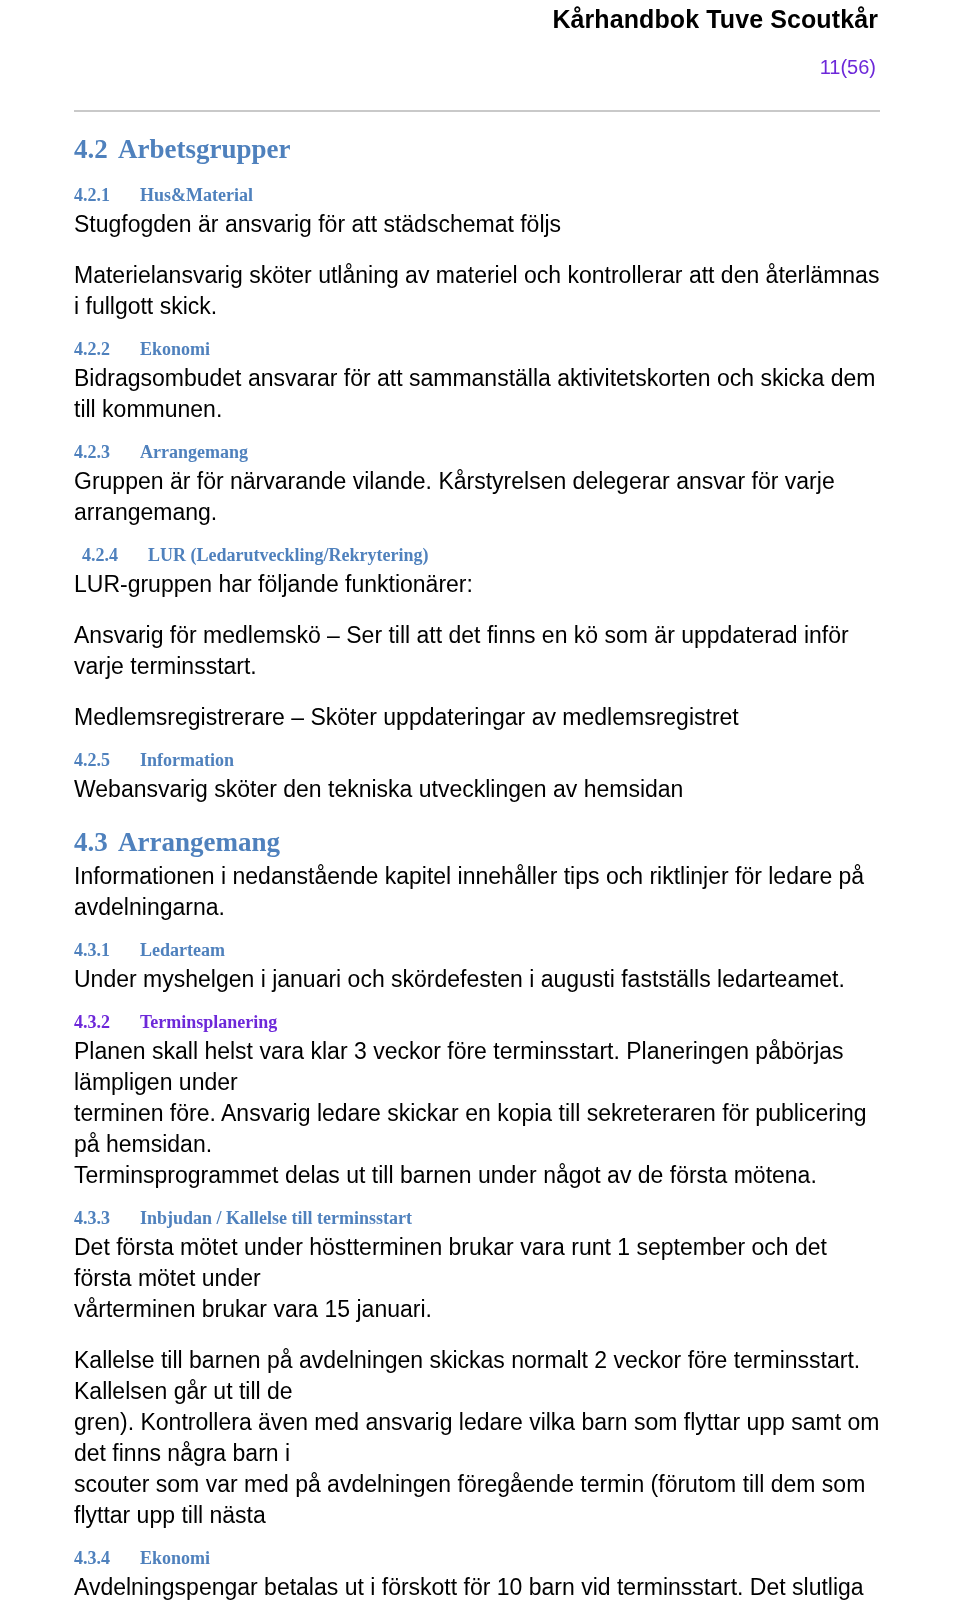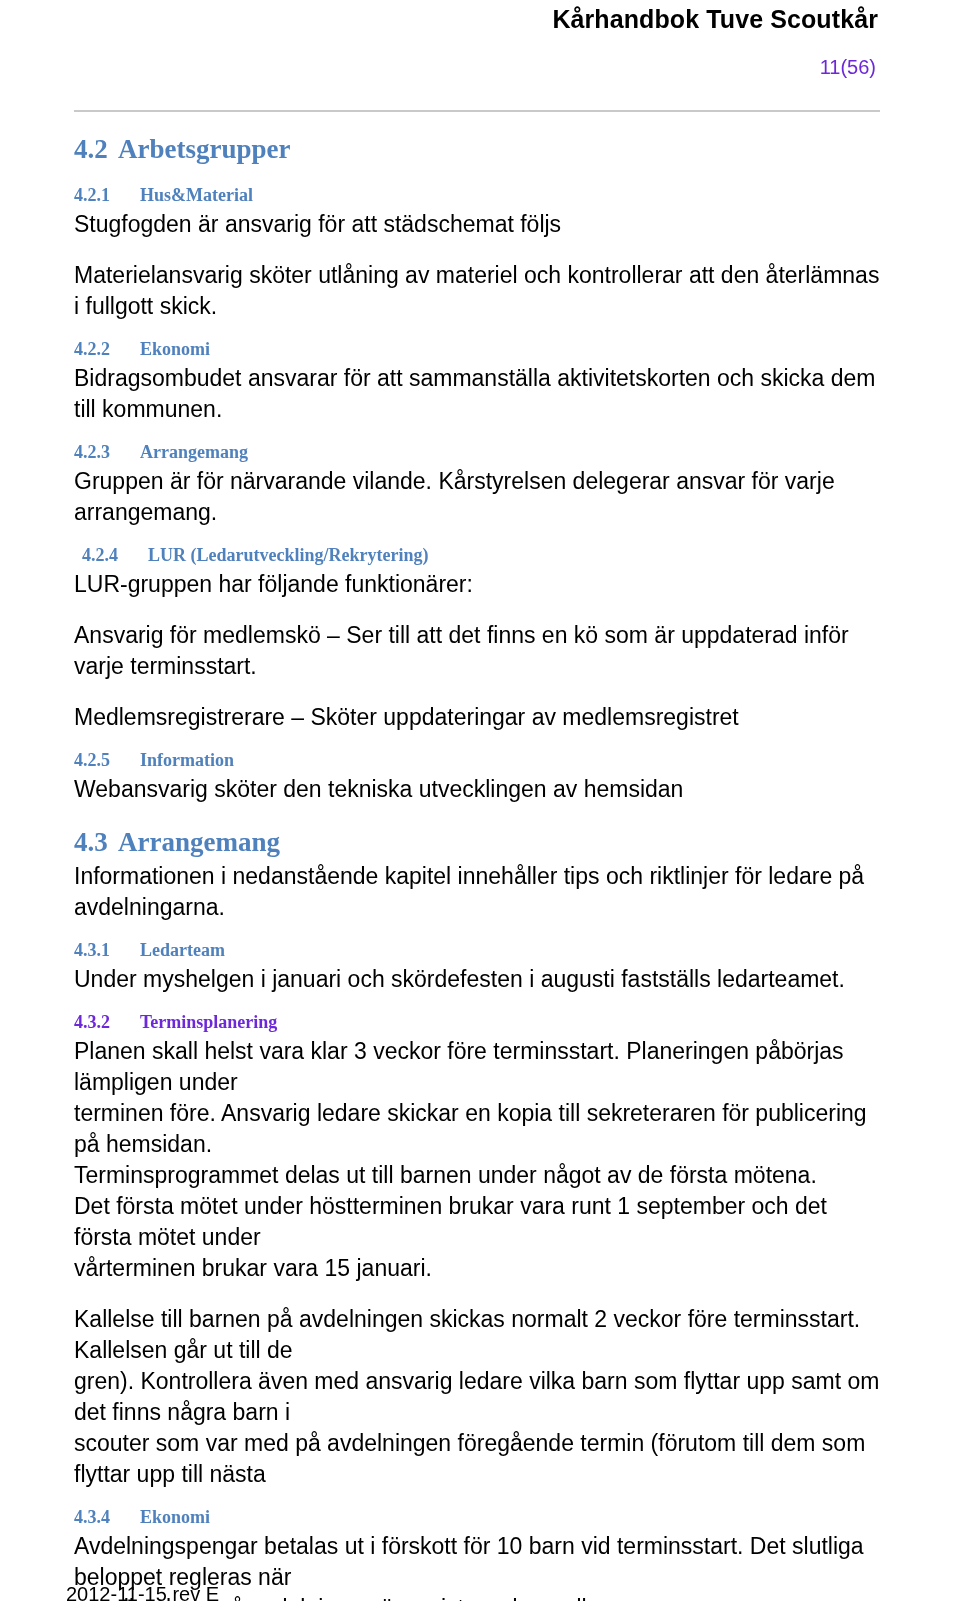--- a/index.html
+++ b/index.html
@@ -157,20 +157,23 @@
   </h2>
   <p class="body">Under myshelgen i januari och skördefesten i augusti fastställs ledarteamet.</p>
 
   <h2 class="h2" style="color: #6d28d9;">
     <span class="num">4.3.2</span><span>Terminsplanering</span>
   </h2>
   <p class="body">Planen skall helst vara klar 3 veckor före terminsstart. Planeringen påbörjas lämpligen under</p>
   <p class="body">terminen före. Ansvarig ledare skickar en kopia till sekreteraren för publicering på hemsidan.</p>
   <p class="body">Terminsprogrammet delas ut till barnen under något av de första mötena.</p>
 
+  <h2 class="h2" style="color: rgb(79, 129, 189);">
+    <span class="num">4.3.3</span><span>Inbjudan / Kallelse till terminsstart</span>
+  </h2>
   <p class="body">Det första mötet under höstterminen brukar vara runt 1 september och det första mötet under</p>
   <p class="body">vårterminen brukar vara 15 januari.</p>
   <div class="spacer-md"></div>
   <p class="body">Kallelse till barnen på avdelningen skickas normalt 2 veckor före terminsstart. Kallelsen går ut till de</p>
   <p class="body">gren). Kontrollera även med ansvarig ledare vilka barn som flyttar upp samt om det finns några barn i</p>
   <p class="body">scouter som var med på avdelningen föregående termin (förutom till dem som flyttar upp till nästa</p>
 
   <h2 class="h2" style="color: rgb(79, 129, 189);">
     <span class="num">4.3.4</span><span>Ekonomi</span>
   </h2>

